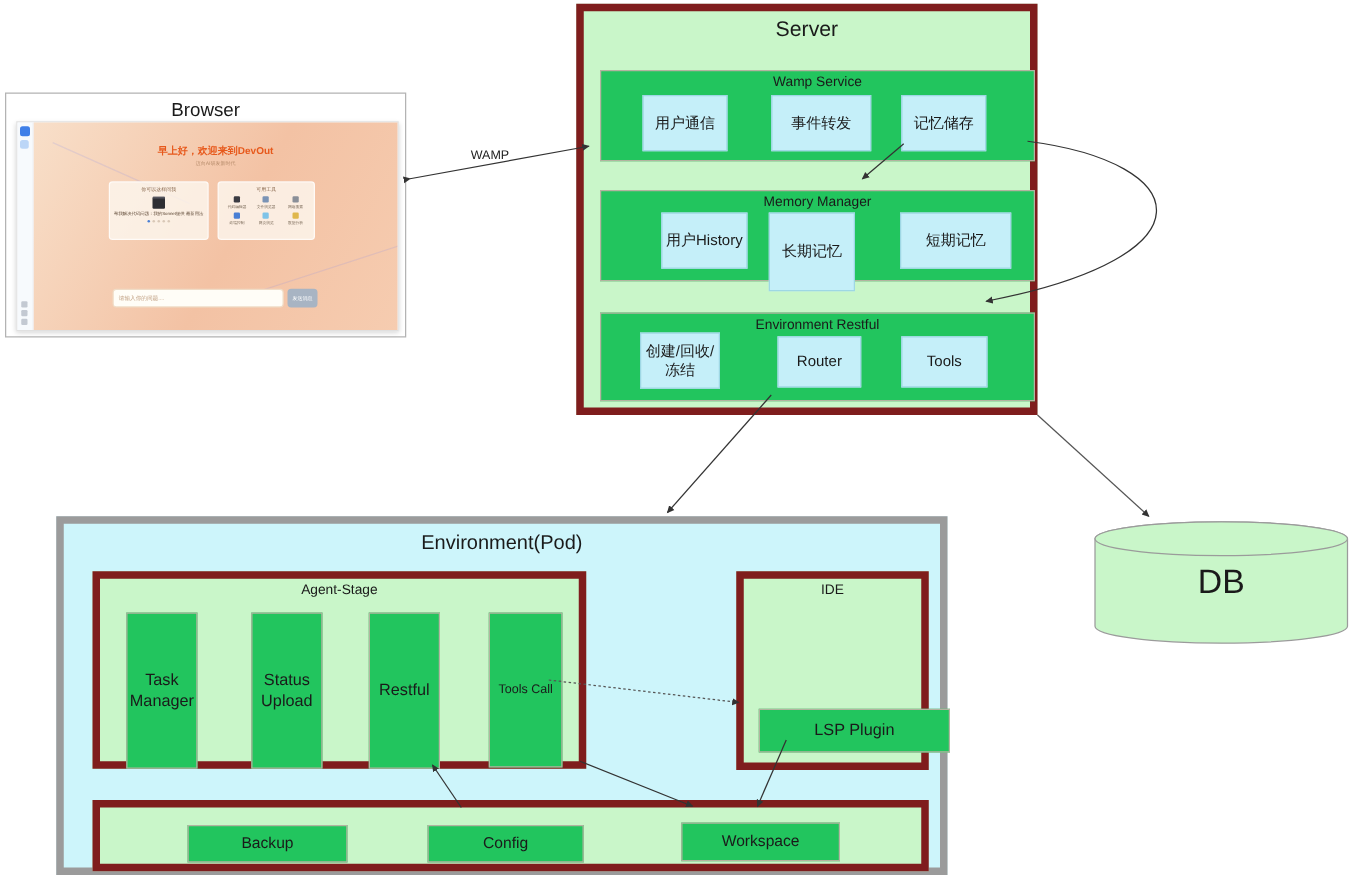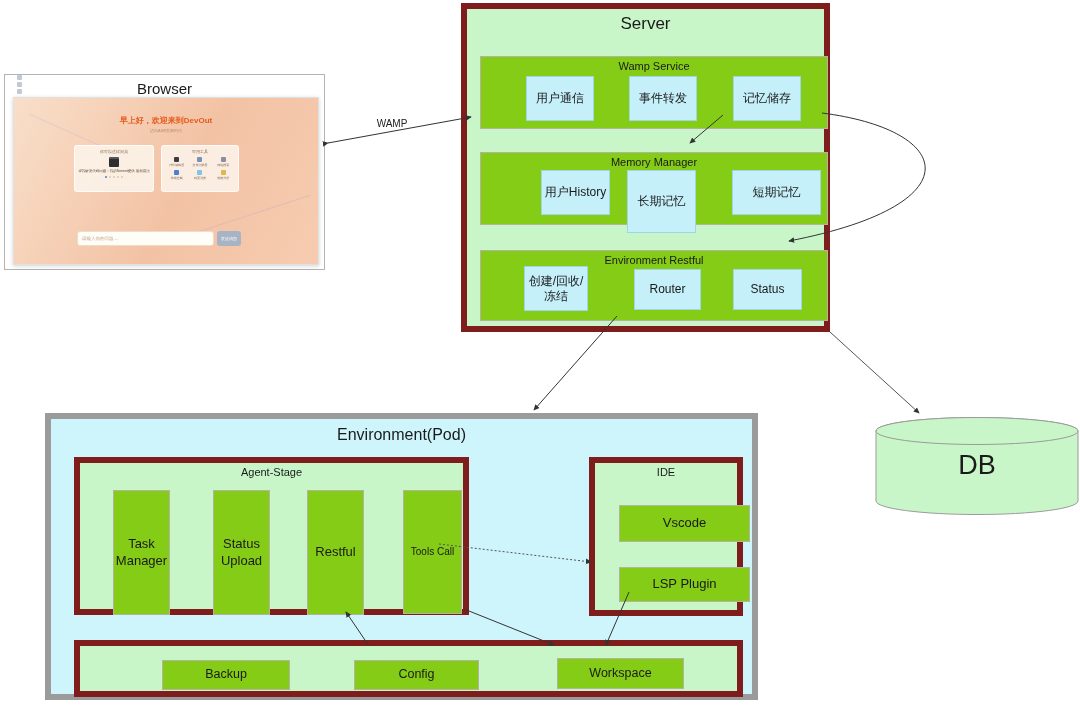--- a/index.html
+++ b/index.html
@@ -1,30 +1,30 @@
 <!DOCTYPE html>
 <html><head>
 <meta charset="utf-8">
 <style>
   html,body{margin:0;padding:0;background:#fff;}
   .canvas{position:relative;width:1080px;height:708px;background:#fff;overflow:hidden;
           font-family:"Liberation Sans","DejaVu Sans",sans-serif;color:#1a1a1a;}
   .node{position:absolute;box-sizing:border-box;border:6px solid #7f1d1d;}
   .green{background:#c9f6c9;}
-  .yellow{background:#84cc16;border:1px solid #b3b3a0;}
+  .yellow{background:#22c55e;border:1px solid #b3b3a0;}
   .blue{background:#c5eff9;border:1px solid #9ed7e4;}
   .cyan{background:#cdf5fb;}
   .white{background:#ffffff;border:1px solid #b3b3b3;}
   .node-title{position:absolute;left:0;right:0;top:5px;text-align:center;}
   .sec-title{position:absolute;left:0;right:0;top:3px;text-align:center;font-size:11px;}
   .item{position:absolute;box-sizing:border-box;display:flex;align-items:center;justify-content:center;
-        text-align:center;font-size:12px;line-height:1.25;padding:2px;margin-left:12px;}
+        text-align:center;font-size:12px;line-height:1.25;padding:2px;}
   
   .shot{position:absolute;left:8px;top:22px;width:304px;height:166px;border:1px solid #e0e0e0;
-        box-shadow:0 1px 4px rgba(0,0,0,.18);display:flex;background:#fff;flex-direction:column;}
+        box-shadow:0 1px 4px rgba(0,0,0,.18);display:flex;background:#fff;}
   .shot-side{width:12px;background:#f7fafd;border-right:1px solid #eef0f3;position:relative;}
   .s-ic{position:absolute;left:2px;border-radius:2px;}
   .s-ic.a{top:3px;width:8px;height:8px;background:#3f7fe8;}
   .s-ic.b{top:14px;width:7px;height:7px;background:#bcd6f7;}
   .s-foot{position:absolute;left:3px;bottom:4px;display:flex;flex-direction:column;gap:2px;}
   .s-foot i{width:5px;height:5px;background:#c3c9d2;border-radius:1px;}
   .shot-main{position:relative;flex:1;background:linear-gradient(118deg,#f8dfc9 0%,#f3c2a4 55%,#f6ccb0 100%);overflow:hidden;}
   .mesh{position:absolute;background:rgba(120,130,240,.16);height:1px;}
   .m1{width:120px;left:10px;top:40px;transform:rotate(24deg);}
   .m2{width:150px;left:150px;top:120px;transform:rotate(-18deg);}
@@ -125,54 +125,53 @@
       </div>
     </div>
   </div>
 
   <div class="node green" style="left:461px;top:3px;width:369px;height:329px;z-index:1">
     <div class="node-title" style="font-size:17px">Server</div>
 
     <div class="node yellow" style="left:13px;top:47px;width:348px;height:73px">
       <div class="sec-title">Wamp Service</div>
       <div class="item blue" style="left:33px;top:19px;width:68px;height:45px">用户通信</div>
-      <div class="item blue" style="left:136px;top:19px;width:68px;height:45px">事件转发</div>
+      <div class="item blue" style="left:136px;top:19px;width:80px;height:45px">事件转发</div>
       <div class="item blue" style="left:240px;top:19px;width:68px;height:45px">记忆储存</div>
     </div>
 
     <div class="node yellow" style="left:13px;top:143px;width:348px;height:73px">
       <div class="sec-title">Memory Manager</div>
       <div class="item blue" style="left:48px;top:17px;width:69px;height:45px">用户History</div>
       <div class="item blue" style="left:134px;top:17px;width:69px;height:63px">长期记忆</div>
       <div class="item blue" style="left:239px;top:17px;width:89px;height:45px">短期记忆</div>
     </div>
 
     <div class="node yellow" style="left:13px;top:241px;width:348px;height:71px">
       <div class="sec-title">Environment Restful</div>
       <div class="item blue" style="left:31px;top:15px;width:64px;height:45px">创建/回收/冻结</div>
       <div class="item blue" style="left:141px;top:18px;width:67px;height:41px">Router</div>
-      <div class="item blue" style="left:240px;top:18px;width:69px;height:41px">Status</div>
+      <div class="item blue" style="left:240px;top:18px;width:69px;height:41px">Tools</div>
     </div>
   </div>
 
   <div class="node cyan" style="left:45px;top:413px;width:713px;height:287px;border-color:#9b9b9b;z-index:1">
     <div class="node-title" style="font-size:16px;top:7px">Environment(Pod)</div>
 
     <div class="node green" style="left:23px;top:38px;width:395px;height:158px">
       <div class="sec-title">Agent-Stage</div>
       <div class="item yellow" style="left:21px;top:27px;width:57px;height:125px;font-size:13px">Task Manager</div>
       <div class="item yellow" style="left:121px;top:27px;width:57px;height:125px;font-size:13px">Status Upload</div>
       <div class="item yellow" style="left:215px;top:27px;width:57px;height:125px;font-size:13px">Restful</div>
       <div class="item yellow" style="left:311px;top:27px;width:59px;height:124px;font-size:10px">Tools Call</div>
     </div>
 
     <div class="node green" style="left:538px;top:38px;width:154px;height:159px">
       <div class="sec-title">IDE</div>
-      <div class="item yellow" style="left:12px;top:42px;width:131px;height:37px;font-size:13px">Vscode</div>
-      <div class="item yellow" style="left:12px;top:104px;width:131px;height:35px;font-size:13px">LSP Plugin</div>
+      <div class="item yellow" style="left:12px;top:104px;width:153px;height:35px;font-size:13px">LSP Plugin</div>
     </div>
 
     <div class="node green" style="left:23px;top:221px;width:669px;height:57px">
       <div class="item yellow" style="left:70px;top:14px;width:128px;height:30px;font-size:12.5px">Backup</div>
       <div class="item yellow" style="left:262px;top:14px;width:125px;height:30px;font-size:12.5px">Config</div>
       <div class="item yellow" style="left:465px;top:12px;width:127px;height:31px;font-size:12.5px">Workspace</div>
     </div>
   </div>
 
   <svg class="arrows" width="1080" height="708" viewBox="0 0 1080 708">

